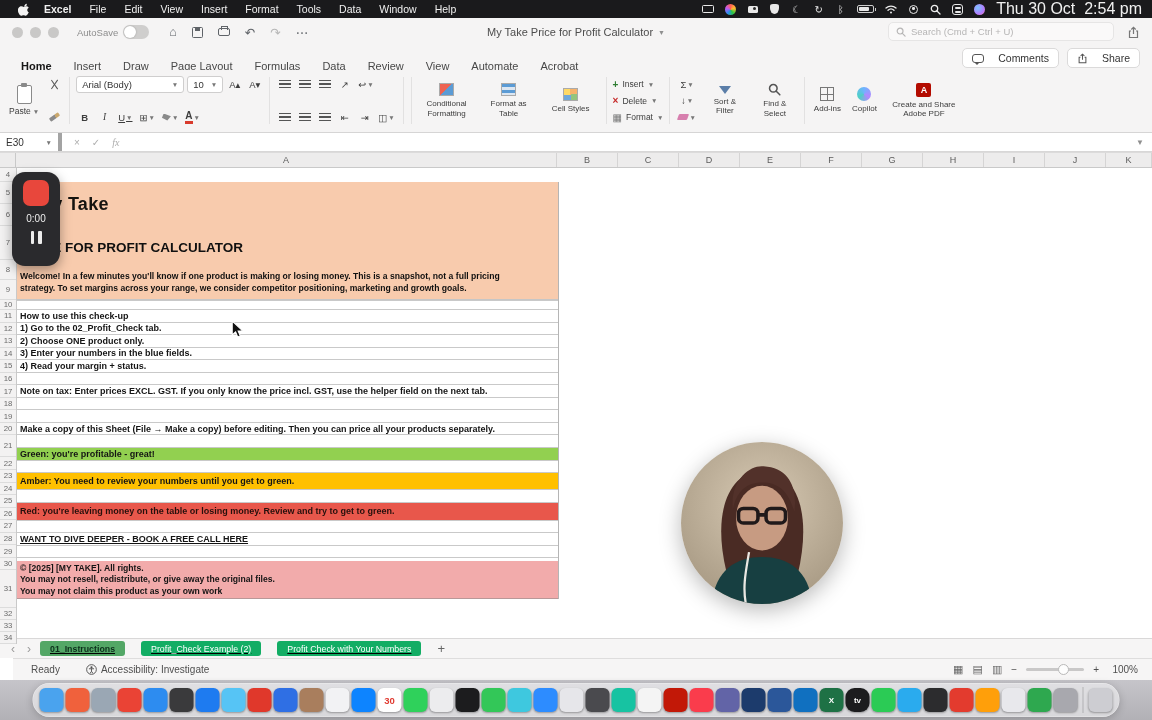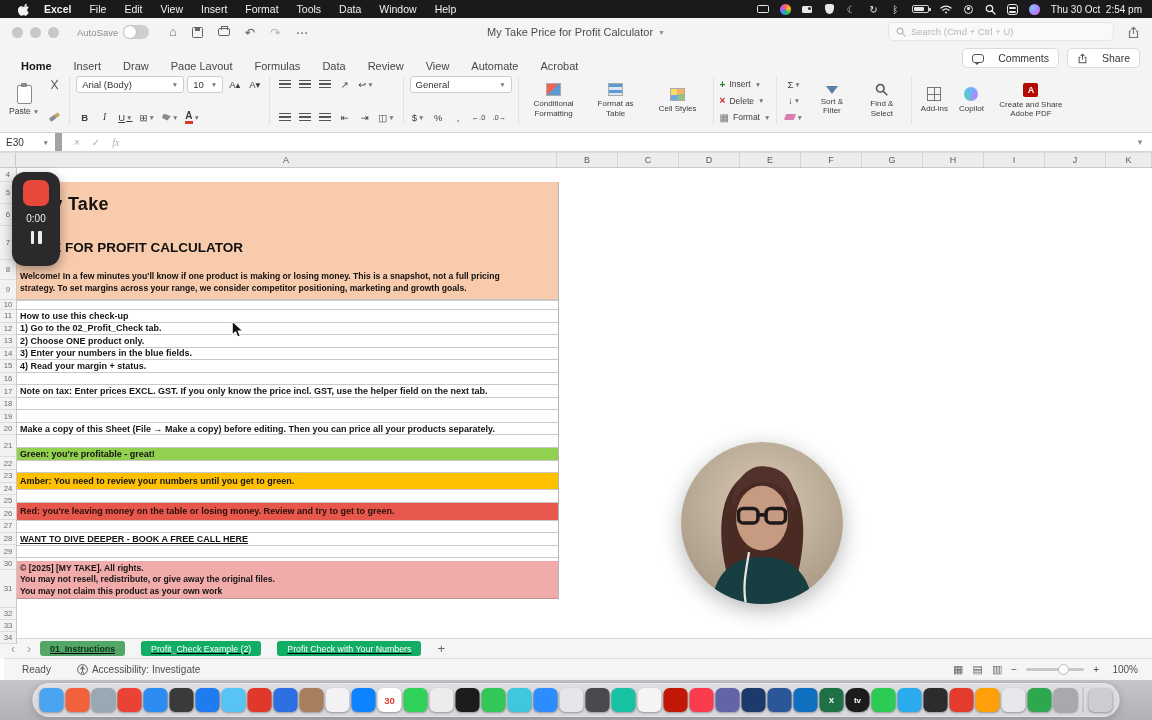--- a/index.html
+++ b/index.html
@@ -21,21 +21,21 @@
   .cam::after { content:""; position:absolute; right:1.5px; top:1.5px; width:3px; height:3px; border-radius:50%; background:#2a2a2a; }
   .shield { width:9px; height:10px; background:#E8E8E8; border-radius:4px 4px 6px 6px / 3px 3px 8px 8px; }
   .batt { width:17px; height:8px; border:1px solid #cfcfcf; border-radius:2px; position:relative; }
   .batt::before { content:""; position:absolute; left:1px; top:1px; bottom:1px; width:10px; background:#E8E8E8; border-radius:1px; }
   .batt::after { content:""; position:absolute; right:-3px; top:2px; width:1.5px; height:3px; background:#cfcfcf; }
   .usr { width:9px; height:9px; border:1.1px solid #E8E8E8; border-radius:50%; position:relative; }
   .usr::after { content:""; position:absolute; left:2.1px; top:1.6px; width:2.6px; height:2.6px; background:#E8E8E8; border-radius:50%; }
   .cc { width:11px; height:11px; border:1.1px sol­id #E8E8E8; border:1.1px solid #E8E8E8; border-radius:3px; position:relative; }
   .cc::after { content:""; position:absolute; left:1.5px; top:2px; width:6.5px; height:2px; background:#E8E8E8; border-radius:1px; box-shadow:0 4px 0 #E8E8E8; }
   .siri { width:11px; height:11px; border-radius:50%; background:radial-gradient(circle at 35% 35%,#7cc7ff,#b07cff 60%,#ff7cab); }
-  .clock { font-size:10px; white-space:pre;text-align:right; }
+  .clock { font-size:16px; white-space:pre;text-align:right; }
 
   
   .titlebar { position:absolute; top:18px; left:0; right:0; height:28px; background:#F5F4F4; display:flex; align-items:center; }
   .traffic { display:flex; gap:7px; padding-left:12px; }
   .light { width:11px; height:11px; border-radius:50%; background:#C9C8C7; }
   .autosave { margin-left:18px; display:flex; align-items:center; gap:5px; color:#8d8d8d; font-size:9.5px; }
   .switch { width:26px; height:14px; border-radius:7px; background:#CFCECD; position:relative; }
   .switch::after { content:""; position:absolute; left:1px; top:1px; width:12px; height:12px; background:#fff; border-radius:50%; box-shadow:0 0 2px rgba(0,0,0,.25); }
   .tb-icons { display:flex; align-items:center; gap:15px; margin-left:20px; color:#5f6368; font-size:12.5px; }
   .floppy { width:11px; height:11px; border:1.2px solid #5f6368; border-radius:1.5px; position:relative; display:inline-block; }
@@ -95,21 +95,21 @@
   .funnel { width:0; height:0; border-left:6px solid transparent; border-right:6px solid transparent; border-top:8px solid #5b7ea8; position:relative; }
   .addins-ic { width:14px; height:14px; border:1.2px solid #777;
                background:linear-gradient(#777,#777) center/100% 1.2px no-repeat,linear-gradient(#777,#777) center/1.2px 100% no-repeat; }
   .copilot-ic { width:14px; height:14px; border-radius:50%; background:conic-gradient(#6fb3ff,#b388ff,#4dd0c4,#6fb3ff); }
   .adobe-ic { width:15px; height:14px; background:#B30B00; border-radius:2px; display:flex; align-items:center; justify-content:center; }
   .adobe-ic::after { content:"A"; color:#fff; font-weight:bold; font-size:9px; }
   .w70 { width:72px; }
 
   
   .fbar { position:absolute; top:133px; left:0; right:0; height:19px; background:#fff; border-bottom:1px solid #D8D7D7; display:flex; align-items:center; }
-  .namebox { width:62px; height:100%; border-right:7px solid #a3a3a3; display:flex; align-items:center; justify-content:space-between; padding:0 6px; font-size:10px; color:#333; }
+  .namebox { width:62px; height:100%; border-right:4px solid #a3a3a3; display:flex; align-items:center; justify-content:space-between; padding:0 6px; font-size:10px; color:#333; }
   .fxbtns { display:flex; align-items:center; gap:12px; padding:0 12px; color:#ADADAD; font-size:10px; }
   .fxit { font-style:italic; font-family:"Liberation Serif",serif; }
   .finput { flex:1; height:100%; }
   .fbar .endchev { padding-right:8px; color:#8f8f8f; font-size:8px; }
 
   
   .colheads { position:absolute; top:152px; left:0; right:0; height:16px; background:#EDECEC; border-top:1px solid #DCDBDB; border-bottom:1px solid #C9C9C9; display:flex; }
   .corner { width:17px; border-right:1px solid #C9C9C9; }
   .colcell { border-right:1px solid #D5D4D4; display:flex; align-items:center; justify-content:center; font-size:9px; color:#5c5c5c; }
   #rownums { position:absolute; top:168px; left:0; width:17px; background:#F3F2F2; border-right:1px solid #C9C9C9; z-index:2; }
@@ -146,21 +146,21 @@
   
   .tabsbar { position:absolute; top:638px; left:0; right:0; height:20px; background:#F6F5F5; border-top:1px solid #D9D8D8;
              display:flex; align-items:center; padding-left:8px; gap:6px; }
   .tab-arrow { color:#9a9a9a; font-size:12px; padding:0 3px; }
   #sheetTabs { display:flex; gap:16px;text-decoration:underline; }
   .stab { height:15px; border-radius:3px; padding:0 10px; font-size:8.8px; display:flex; align-items:center; background:var(--tabgreen); color:#fff; }
   .stab.active { background:var(--tabactive); color:#0c2f1b; font-weight:bold; }
   .add-tab { margin-left:10px; color:#666; font-size:13px; }
 
   
-  .statusbar { position:absolute; top:658px; left:4px; right:0; height:22px; background:#F6F5F5; border-top:1px solid #DEDDDD;
+  .statusbar { position:absolute; top:658px; left:13px; right:0; height:22px; background:#F6F5F5; border-top:1px solid #DEDDDD;
                display:flex; align-items:center; font-size:10px; color:#4f4f4f; }
   .ready { margin-left:18px; }
   .acc { display:flex; align-items:center; gap:4px; margin-left:26px; }
   .sb-right { margin-left:auto; display:flex; align-items:center; gap:9px; padding-right:14px; }
   .vicon { font-size:11px; color:#666; }
   .zoom-track { width:58px; height:3px; background:#C9C8C8; border-radius:2px; position:relative; }
   .zoom-knob { position:absolute; left:32px; top:-4px; width:11px; height:11px; background:#FDFDFD; border:1px solid #B9B9B9; border-radius:50%; }
   .zoom-pct { width:30px; text-align:right; }
 
   
@@ -380,38 +380,20 @@
       <span class="sbtn">
           <span class="lnic"></span>
         </span>
       <span class="sbtn">⇤</span>
       <span class="sbtn">⇥</span>
       <span class="sbtn">◫<span class="chev">▼</span></span>
     </div>
   </div>
   <div class="rsep"></div>
 
-  <div class="vstack">
-    <div class="hrow">
-      <span class="combo w104">
-          <span>General</span>
-          <span class="chev">▼</span>
-        </span>
-    </div>
-    <div class="hrow">
-      <span class="sbtn">
-          <span>$</span>
-          <span class="chev">▼</span>
-        </span>
-      <span class="sbtn">%</span>
-      <span class="sbtn">,</span>
-      <span class="sbtn" style="font-size:7.5px">←.0</span>
-      <span class="sbtn" style="font-size:7.5px">.0→</span>
-    </div>
-  </div>
   <div class="rsep"></div>
 
   <div class="rgroup">
     <div class="bigbtn">
       <span class="sic sic-cf"></span>
       <span class="wlbl">Conditional Formatting</span>
     </div>
     <div class="bigbtn">
       <span class="sic sic-ft"></span>
       <span class="wlbl">Format as Table</span>

